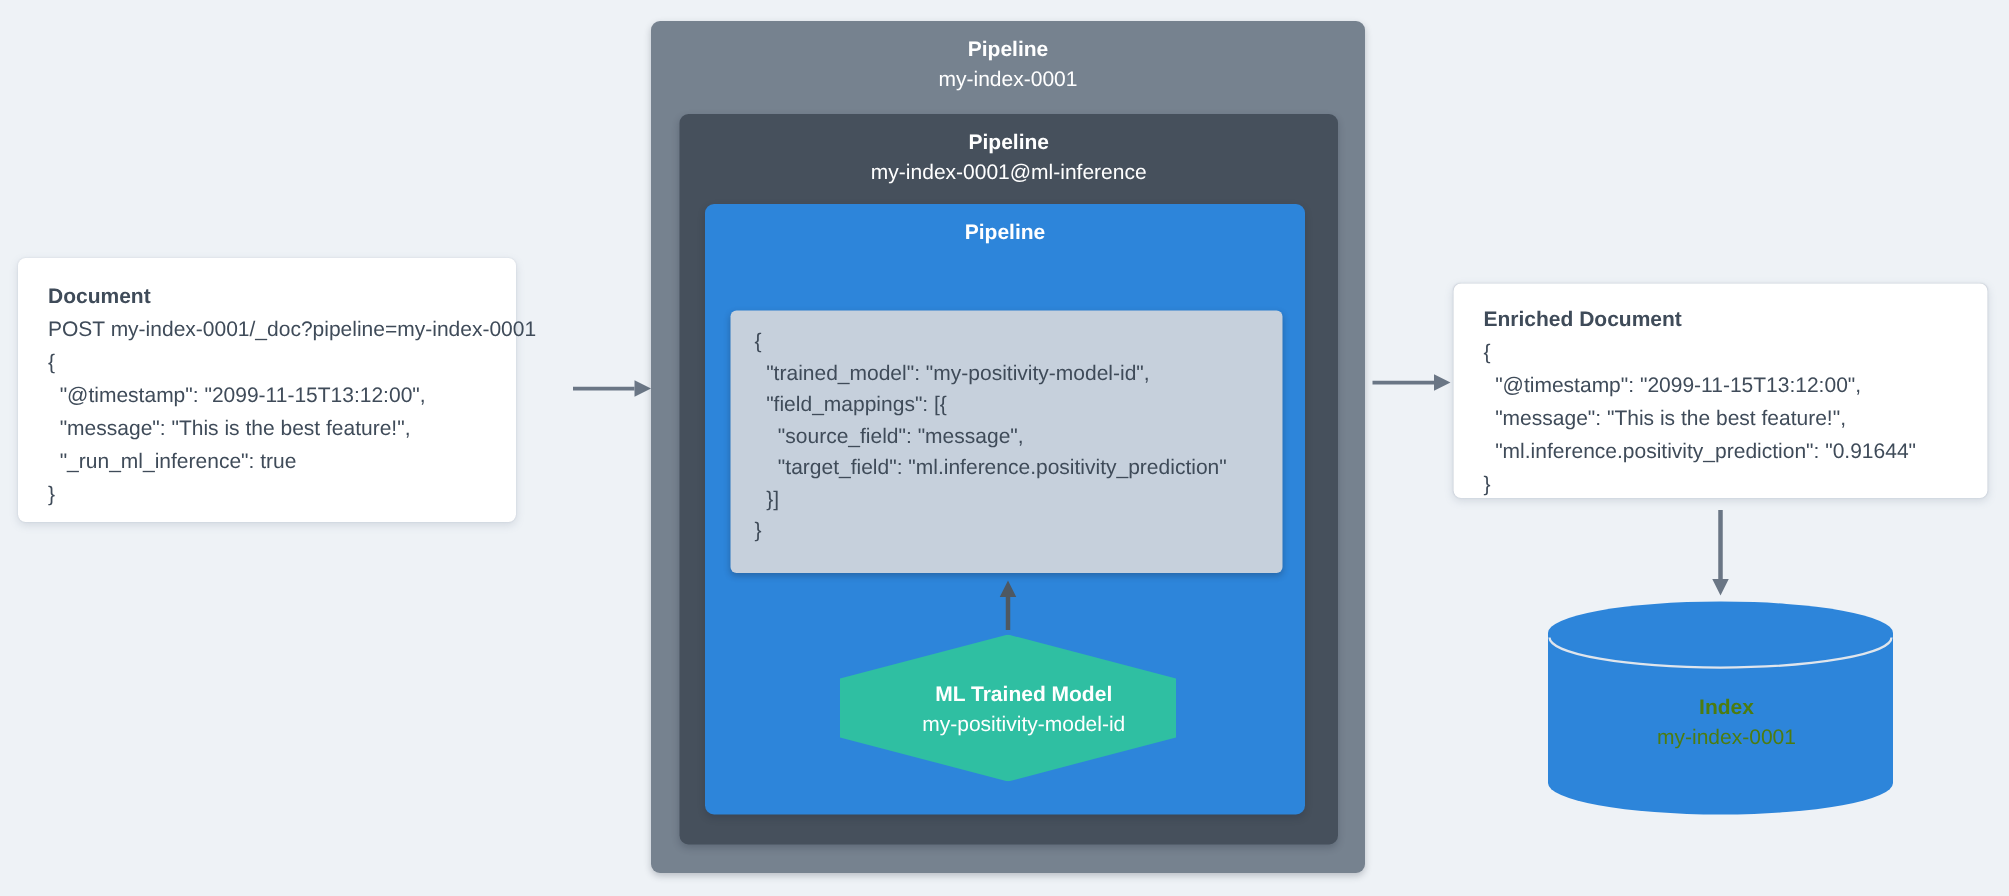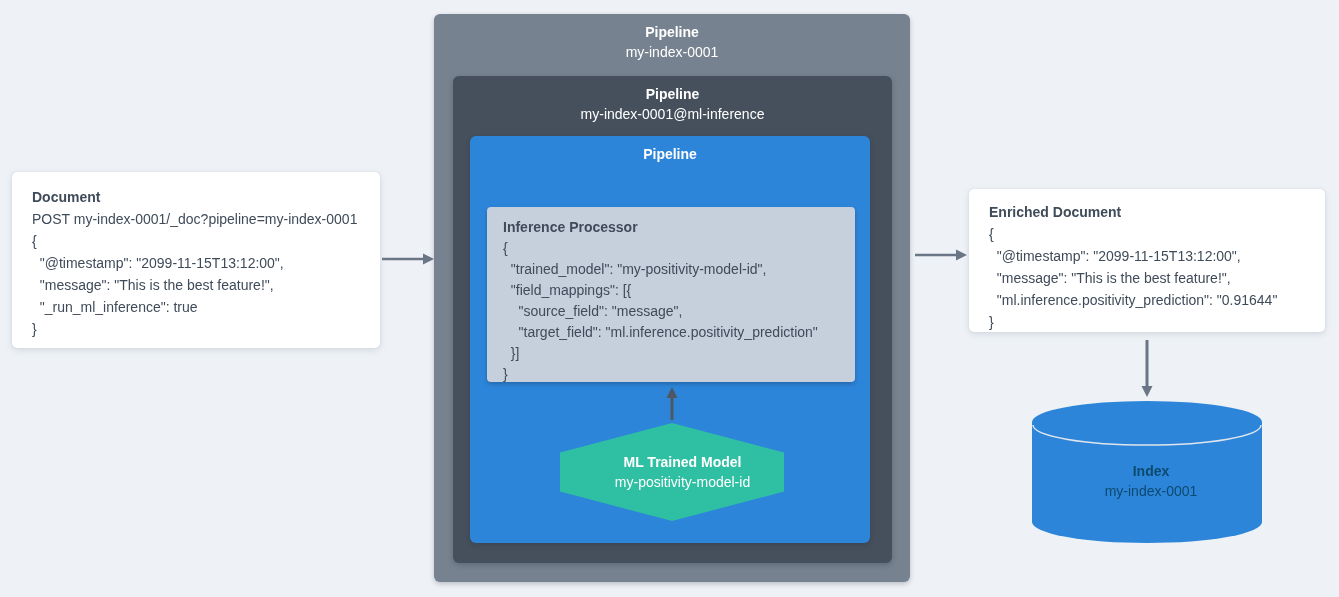--- a/index.html
+++ b/index.html
@@ -29,21 +29,21 @@
   .doc-card .card-title {
     font-weight: bold;
     line-height: 22px;
   }
   .code-line {
     white-space: pre;
     line-height: 22px;
     font-size: 14px;
   }
 
-  #left-doc  { left: 12px;  top: 172px; width: 368px; height: 176px; }
+  #left-doc  { left: 12px;  top: 172px; width: 332px; height: 176px; }
   #enriched-doc { left: 969px; top: 189px; width: 356px; height: 143px; padding-top: 12px; }
 
   
   .pipeline-box {
     position: absolute;
     border-radius: 6px;
     box-shadow: 0 2px 5px rgba(30,40,55,.25);
   }
   .pipeline-header {
     padding-top: 9px;
@@ -96,21 +96,21 @@
   
   #index-cylinder { position: absolute; left: 1032px; top: 400px; }
   #index-label {
     position: absolute;
     left: 1032px; top: 420px;
     width: 238px; height: 123px;
     display: flex;
     flex-direction: column;
     align-items: center;
     justify-content: center;
-    color: #0c4a6e;
+    color: #4d7c0f;
     text-align: center;
   }
   #index-label .cyl-title { font-size: 14px; font-weight: bold; line-height: 20px; }
   #index-label .cyl-name  { font-size: 14px; line-height: 21px; }
 </style>
 </head>
 <body style="background: rgb(238, 242, 246);">
 
 <div class="canvas">
 
@@ -140,21 +140,20 @@
         <div class="pipeline-title">Pipeline</div>
         <div class="pipeline-name">my-index-0001@ml-inference</div>
       </div>
 
       <div class="pipeline-box" id="pipeline-inner" style="background: rgb(45, 133, 218);">
         <div class="pipeline-header">
           <div class="pipeline-title">Pipeline</div>
         </div>
 
         <div id="inference-processor" style="background: rgb(198, 208, 220);">
-          <div class="card-title">Inference Processor</div>
           <div class="code-line">{</div>
           <div class="code-line">  "trained_model": "my-positivity-model-id",</div>
           <div class="code-line">  "field_mappings": [{</div>
           <div class="code-line">    "source_field": "message",</div>
           <div class="code-line">    "target_field": "ml.inference.positivity_prediction"</div>
           <div class="code-line">  }]</div>
           <div class="code-line">}</div>
         </div>
 
         <svg class="arrow" style="left:193px;top:250px" width="18" height="36">

